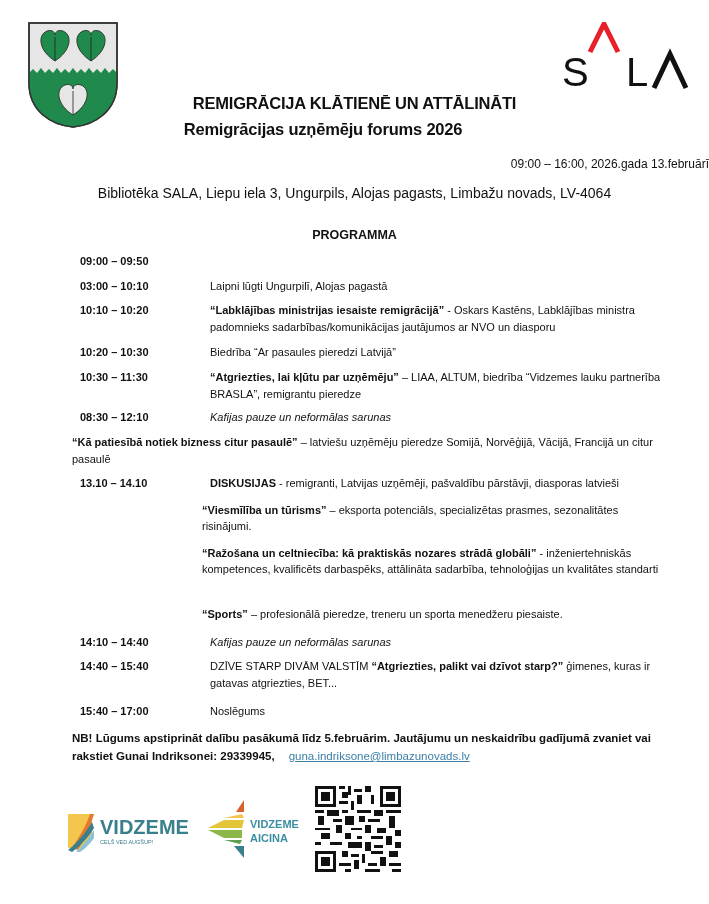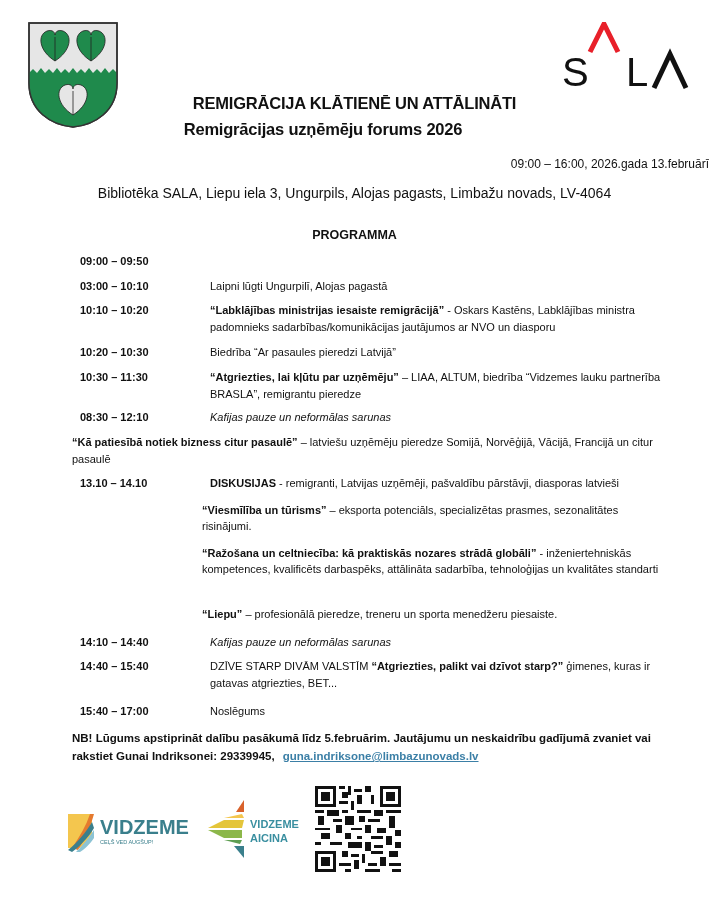--- a/index.html
+++ b/index.html
@@ -13,21 +13,21 @@
   .when { left: 0; width: 709px; top: 157px; text-align: right; font-size: 12px; }
   .where { left: 0; width: 709px; top: 185px; text-align: center; font-size: 14px; }
   .prog { left: 0; width: 709px; top: 228px; text-align: center; font-weight: bold; font-size: 12.5px; }
   .row { left: 72px; width: 590px; font-size: 11px; line-height: 16.5px; display: flex; }
   .row .t { width: 130px; flex: none; font-weight: bold; margin-left: 8px; }
   .row .d { flex: 1; }
   .sub { left: 202px; width: 460px; font-size: 11px; line-height: 16px; }
   b { font-weight: bold; }
   i { font-style: italic; }
   .nb { left: 72px; width: 600px; top: 729px; font-size: 11.5px; font-weight: bold; line-height: 18px; }
-  .mail { color: #3b7fa6; text-decoration: underline; font-weight: bold; margin-left: 8px; }
+  .mail { color: #3b7fa6; text-decoration: underline; font-weight: normal; margin-left: 14px; }
   .vid1 { left: 66px; top: 808px; width: 125px; height: 44px; }
   .vid2 { left: 206px; top: 798px; width: 100px; height: 62px; }
   .qr { left: 314px; top: 786px; width: 88px; height: 86px; }
 </style>
 </head>
 <body>
 
 <svg class="abs crest" viewBox="0 0 92 108">
   <path d="M2 2 H90 V62 C90 90 68 104 46 106 C24 104 2 90 2 62 Z" fill="#e6e6e6" stroke="#333" stroke-width="1.5"></path>
   <path d="M2 52 L6 48 L10 52 L14 47 L18 52 L22 48 L26 52 L30 47 L34 52 L38 48 L42 52 L46 47 L50 52 L54 48 L58 52 L62 47 L66 52 L70 48 L74 52 L78 47 L82 52 L86 48 L90 52 V62 C90 90 68 104 46 106 C24 104 2 90 2 62 Z" fill="#1f8a4c"></path>
@@ -76,21 +76,21 @@
 </div>
 <div class="abs row" style="top:434px">
   <span class="d"><b>“Kā patiesībā notiek bizness citur pasaulē”</b><span> –  latviešu uzņēmēju pieredze Somijā, Norvēģijā, Vācijā, Francijā un citur pasaulē</span></span>
 </div>
 <div class="abs row" style="top:475px">
   <span class="t">13.10 – 14.10</span>
   <span class="d"><b>DISKUSIJAS</b><span> -  remigranti, Latvijas uzņēmēji, pašvaldību pārstāvji, diasporas latvieši</span></span>
 </div>
 <div class="abs sub" style="top:502px"><b>“Viesmīlība un tūrisms”</b><span> – eksporta potenciāls, specializētas prasmes, sezonalitātes risinājumi.</span></div>
 <div class="abs sub" style="top:545px"><b>“Ražošana un celtniecība: kā praktiskās nozares strādā globāli”</b><span> - inženiertehniskās kompetences, kvalificēts darbaspēks, attālināta sadarbība, tehnoloģijas un kvalitātes standarti</span></div>
-<div class="abs sub" style="top:606px"><b>“Liepu”</b><span> – profesionālā pieredze, treneru un sporta menedžeru piesaiste.</span></div>
+<div class="abs sub" style="top:606px"><b>“Sports”</b><span> – profesionālā pieredze, treneru un sporta menedžeru piesaiste.</span></div>
 
 <div class="abs row" style="top:634px">
   <span class="t">14:10 – 14:40</span>
   <i class="d">Kafijas pauze un neformālas sarunas</i>
 </div>
 <div class="abs row" style="top:658px">
   <span class="t">14:40 – 15:40</span>
   <span class="d"><span>DZĪVE STARP DIVĀM VALSTĪM </span><b>“Atgriezties, palikt vai dzīvot starp?”</b><span> ģimenes, kuras ir gatavas atgriezties, BET...</span></span>
 </div>
 <div class="abs row" style="top:703px">

